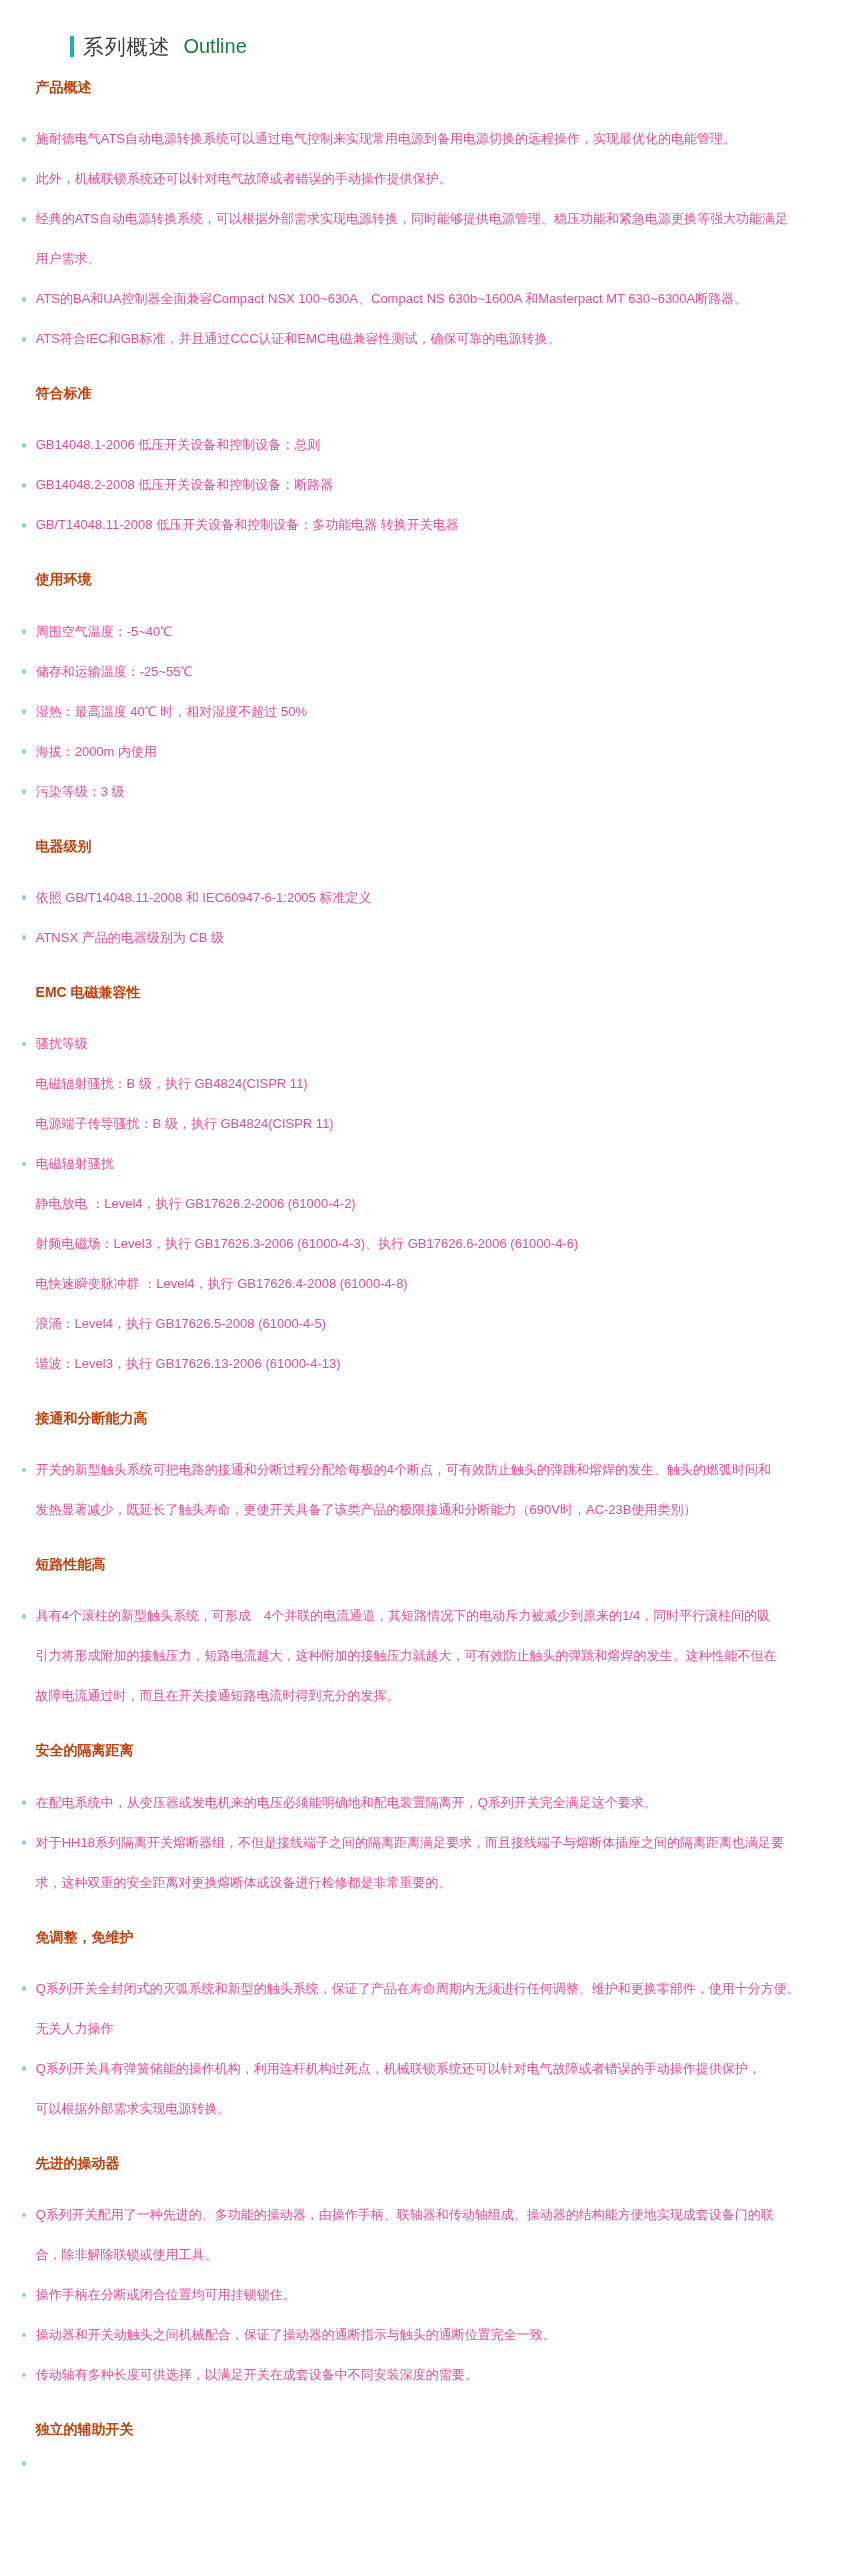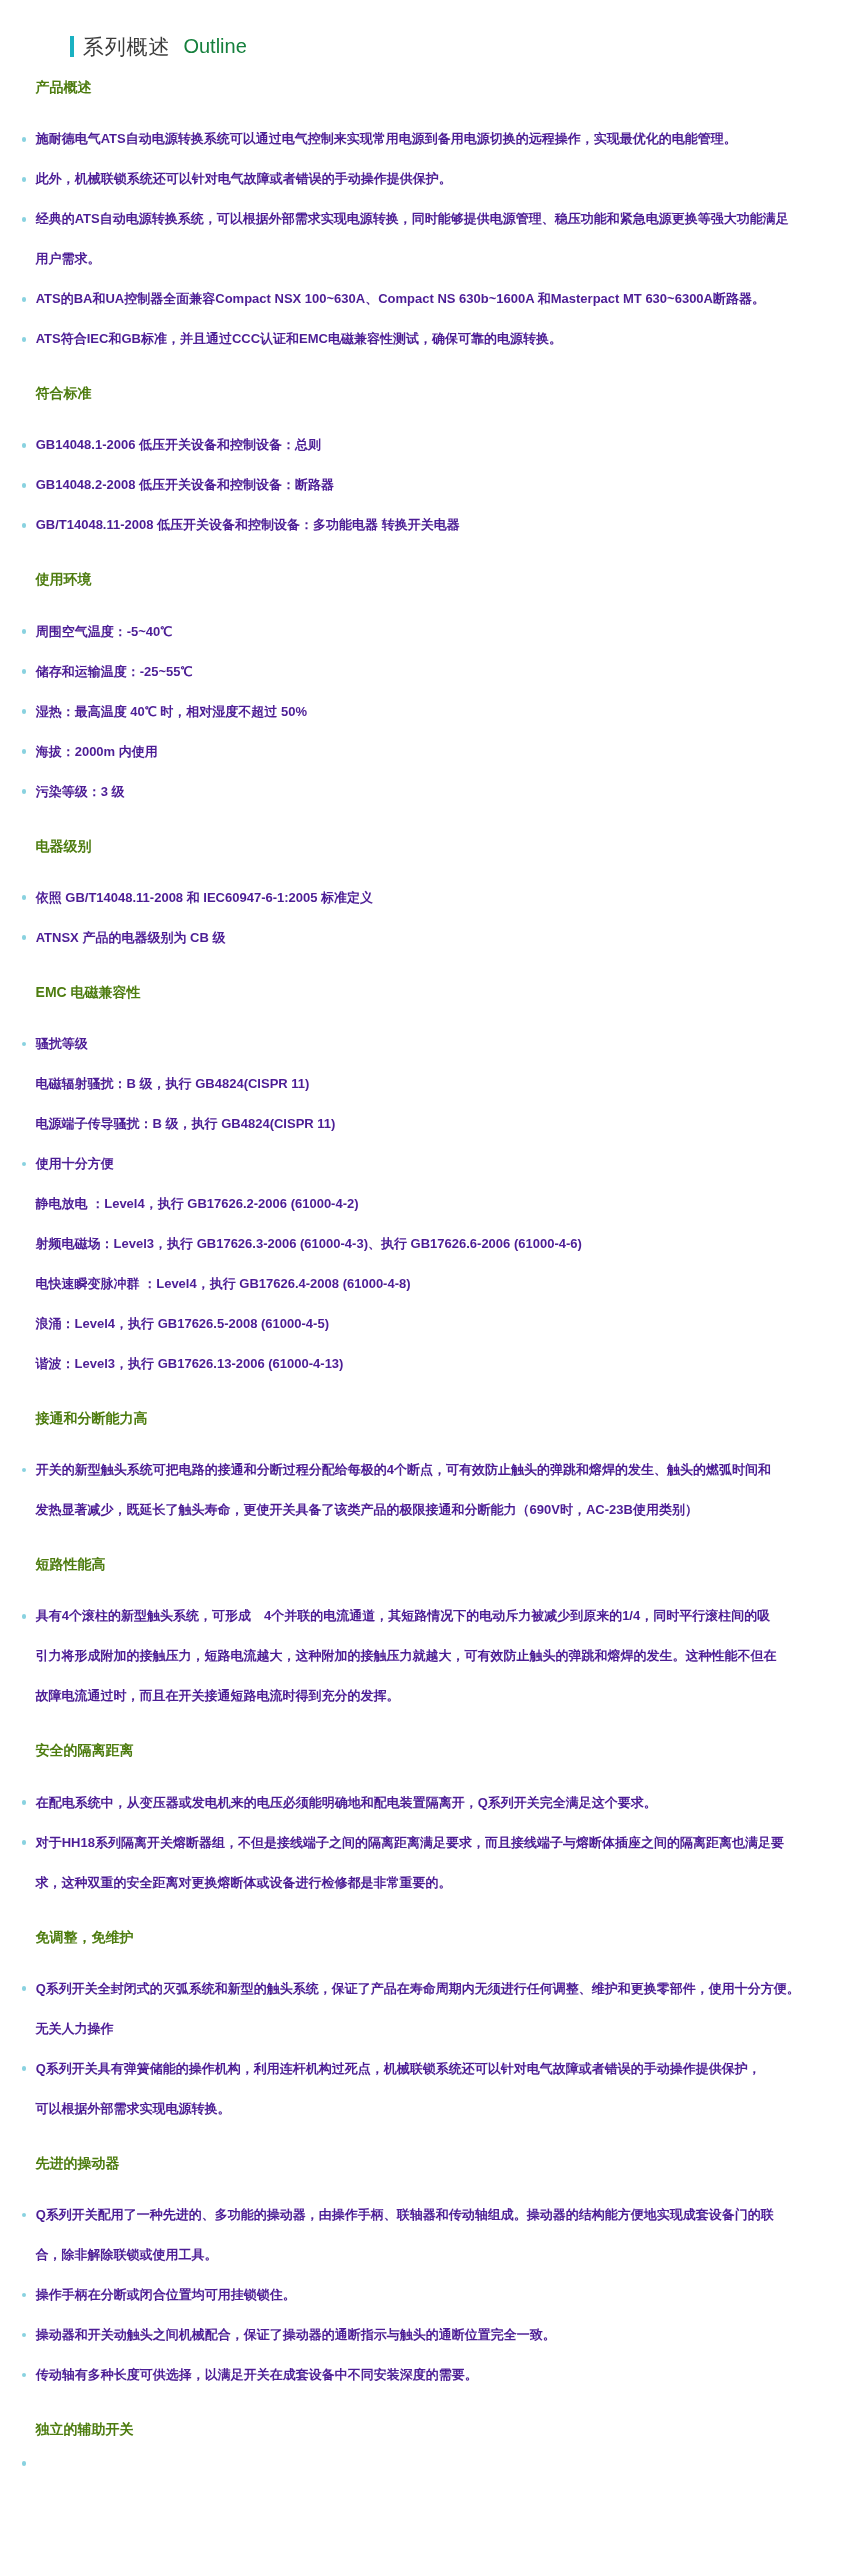--- a/index.html
+++ b/index.html
@@ -6,27 +6,27 @@
   body { width: 847px; font-family: "Liberation Sans", sans-serif; }
   .page { padding: 26px 17px 22.6px 21.6px; }
 
   .title-row { display: flex; align-items: center; height: 41px; padding-left: 48px; }
   .title-bar { width: 4.7px; height: 21px; background: #1ab1c2; margin-right: 8.5px; flex: none; }
   .title-zh { font-size: 21px; color: #3c3c3c; letter-spacing: 0.9px; }
   .title-en { font-size: 20px; color: #15803d; margin-left: 13px; }
 
   .section { margin: 0; }
   .section-heading {
-    font-size: 14px; font-weight: bold; color: #4d7c0f;
+    font-size: 14px; font-weight: bold; color: #c2410c;
     line-height: 40px; padding-left: 14px;
     margin-top: 14px; margin-bottom: 12.2px;
   }
   .first .section-heading { margin-top: 0; }
 
-  .line { display: flex; line-height: 40px; font-size: 13px; color: #4c1d95; font-weight: bold; }
+  .line { display: flex; line-height: 40px; font-size: 13px; color: #ec4899; }
   .line .dot {
     width: 4.7px; height: 4.7px; border-radius: 50%;
     background: #89d2e0; align-self: center;
     margin-right: 9.4px; flex: none;
   }
   .line.no-bullet { padding-left: 14px; }
   .line .line-text { white-space: nowrap; }
 </style>
 </head>
 <body>
@@ -120,21 +120,21 @@
           <span class="line-text">骚扰等级</span>
         </div>
         <div class="line no-bullet">
           <span class="line-text">电磁辐射骚扰：B 级，执行 GB4824(CISPR 11)</span>
         </div>
         <div class="line no-bullet">
           <span class="line-text">电源端子传导骚扰：B 级，执行 GB4824(CISPR 11)</span>
         </div>
         <div class="line">
           <span class="dot"></span>
-          <span class="line-text">使用十分方便</span>
+          <span class="line-text">电磁辐射骚扰</span>
         </div>
         <div class="line no-bullet">
           <span class="line-text">静电放电 ：Level4，执行 GB17626.2-2006 (61000-4-2)</span>
         </div>
         <div class="line no-bullet">
           <span class="line-text">射频电磁场：Level3，执行 GB17626.3-2006 (61000-4-3)、执行 GB17626.6-2006 (61000-4-6)</span>
         </div>
         <div class="line no-bullet">
           <span class="line-text">电快速瞬变脉冲群 ：Level4，执行 GB17626.4-2008 (61000-4-8)</span>
         </div>

